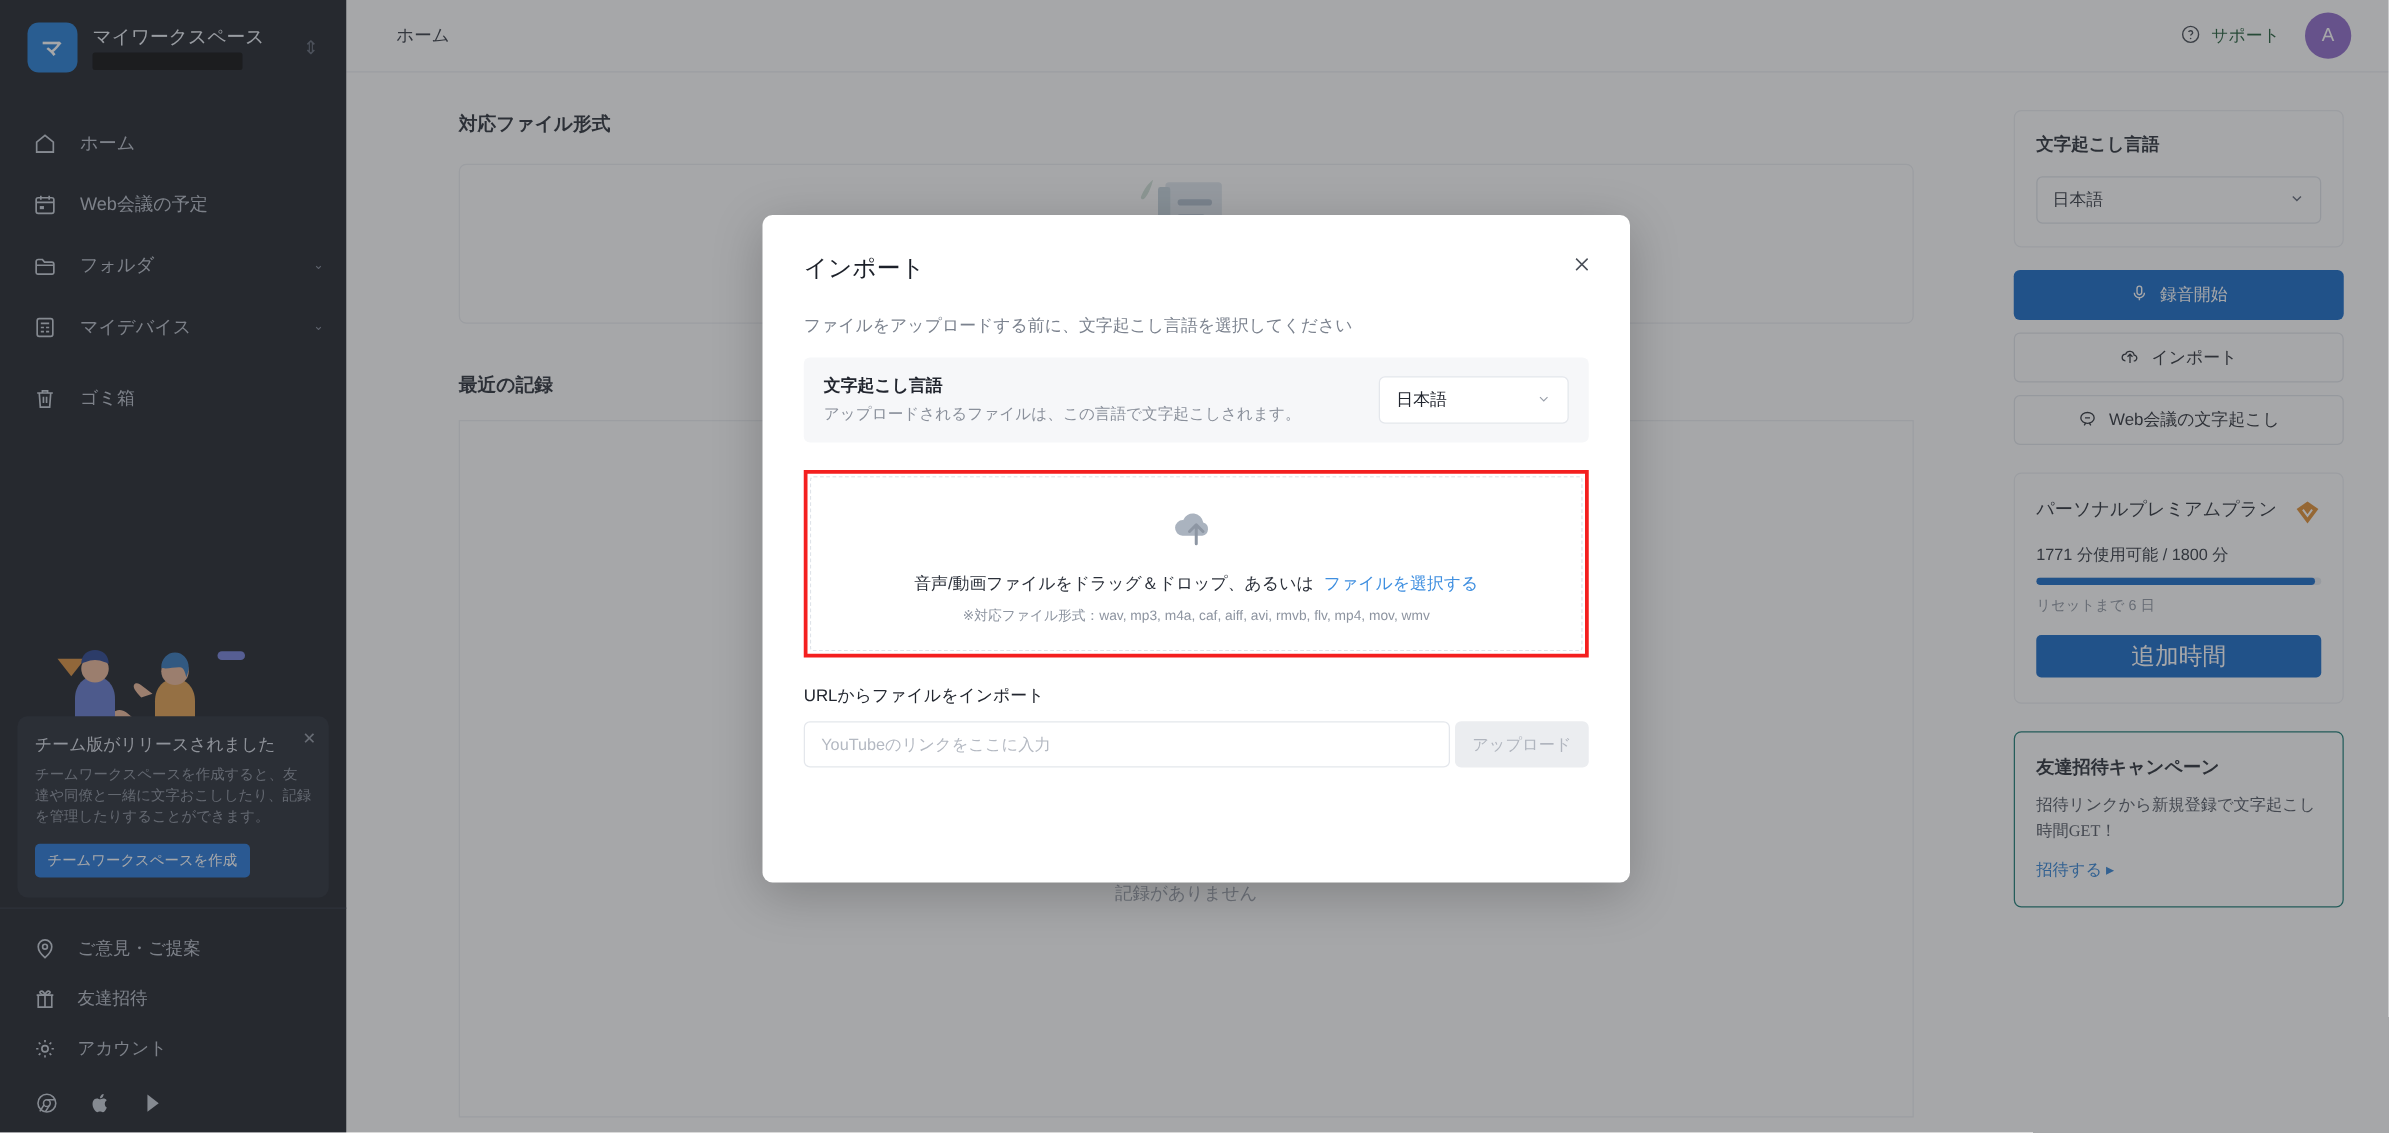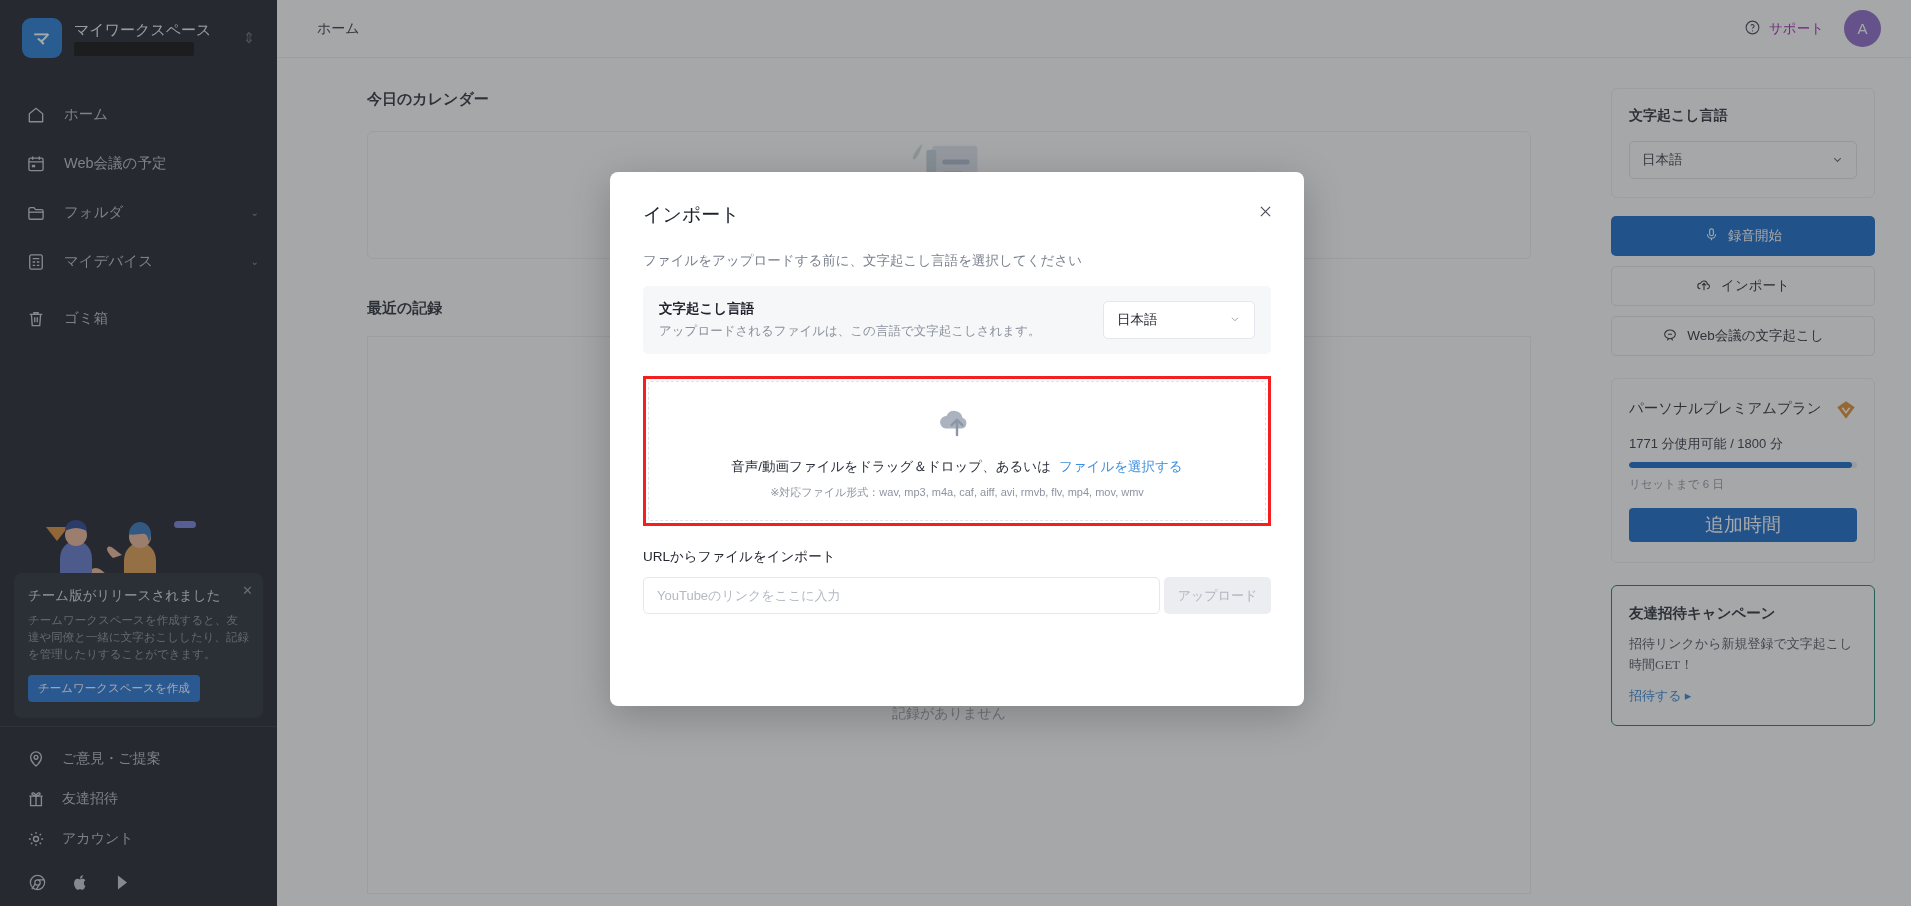--- a/index.html
+++ b/index.html
@@ -93,21 +93,21 @@
     width: 1634px; height: 906px;
     background: #fff;
   }
   .topbar {
     height: 58px; display: flex; align-items: center;
     padding: 0 30px 0 40px;
     border-bottom: 1px solid #eceef2;
   }
   .crumb { font-size: 14px; color: #2b303a; }
   .top-right { margin-left: auto; display: flex; align-items: center; gap: 20px; }
-  .support { display: flex; align-items: center; gap: 8px; font-size: 13.5px; color: #a21caf; cursor: pointer; }
+  .support { display: flex; align-items: center; gap: 8px; font-size: 13.5px; color: #14532d; cursor: pointer; }
   .avatar {
     width: 37px; height: 37px; border-radius: 50%;
     background: #8a63c7; color: #fff;
     display: flex; align-items: center; justify-content: center;
     font-size: 15px; cursor: pointer;
   }
 
   .content { display: flex; }
   .col-left { flex: 1 1 auto; padding: 32px 0 0 90px; min-width: 0; }
   .col-right { width: 300px; padding: 30px 36px 0 0; flex: 0 0 auto; }
@@ -395,21 +395,21 @@
           </span>
           <span>サポート</span>
         </div>
         <div class="avatar">A</div>
       </div>
     </header>
 
     <div class="content">
 
       <div class="col-left">
-        <div class="sec-title">今日のカレンダー</div>
+        <div class="sec-title">対応ファイル形式</div>
 
         <div class="cal-card">
           <div class="cal-illu">
             <svg viewBox="0 0 110 88" fill="none">
               <ellipse cx="58" cy="80" rx="50" ry="6" fill="#eef1f5"></ellipse>
               <path d="M18 26c4-10 10-14 10-14s-2 9-6 14c-2 3-4 2-4 0z" fill="#cfe0d6"></path>
               <rect x="38" y="14" width="46" height="62" rx="3" fill="#dfe7ee"></rect>
               <rect x="32" y="18" width="10" height="58" rx="2" fill="#c5d2dd"></rect>
               <rect x="48" y="28" width="28" height="5" rx="2.5" fill="#aebccb"></rect>
               <rect x="48" y="40" width="22" height="4" rx="2" fill="#bccad7"></rect>

